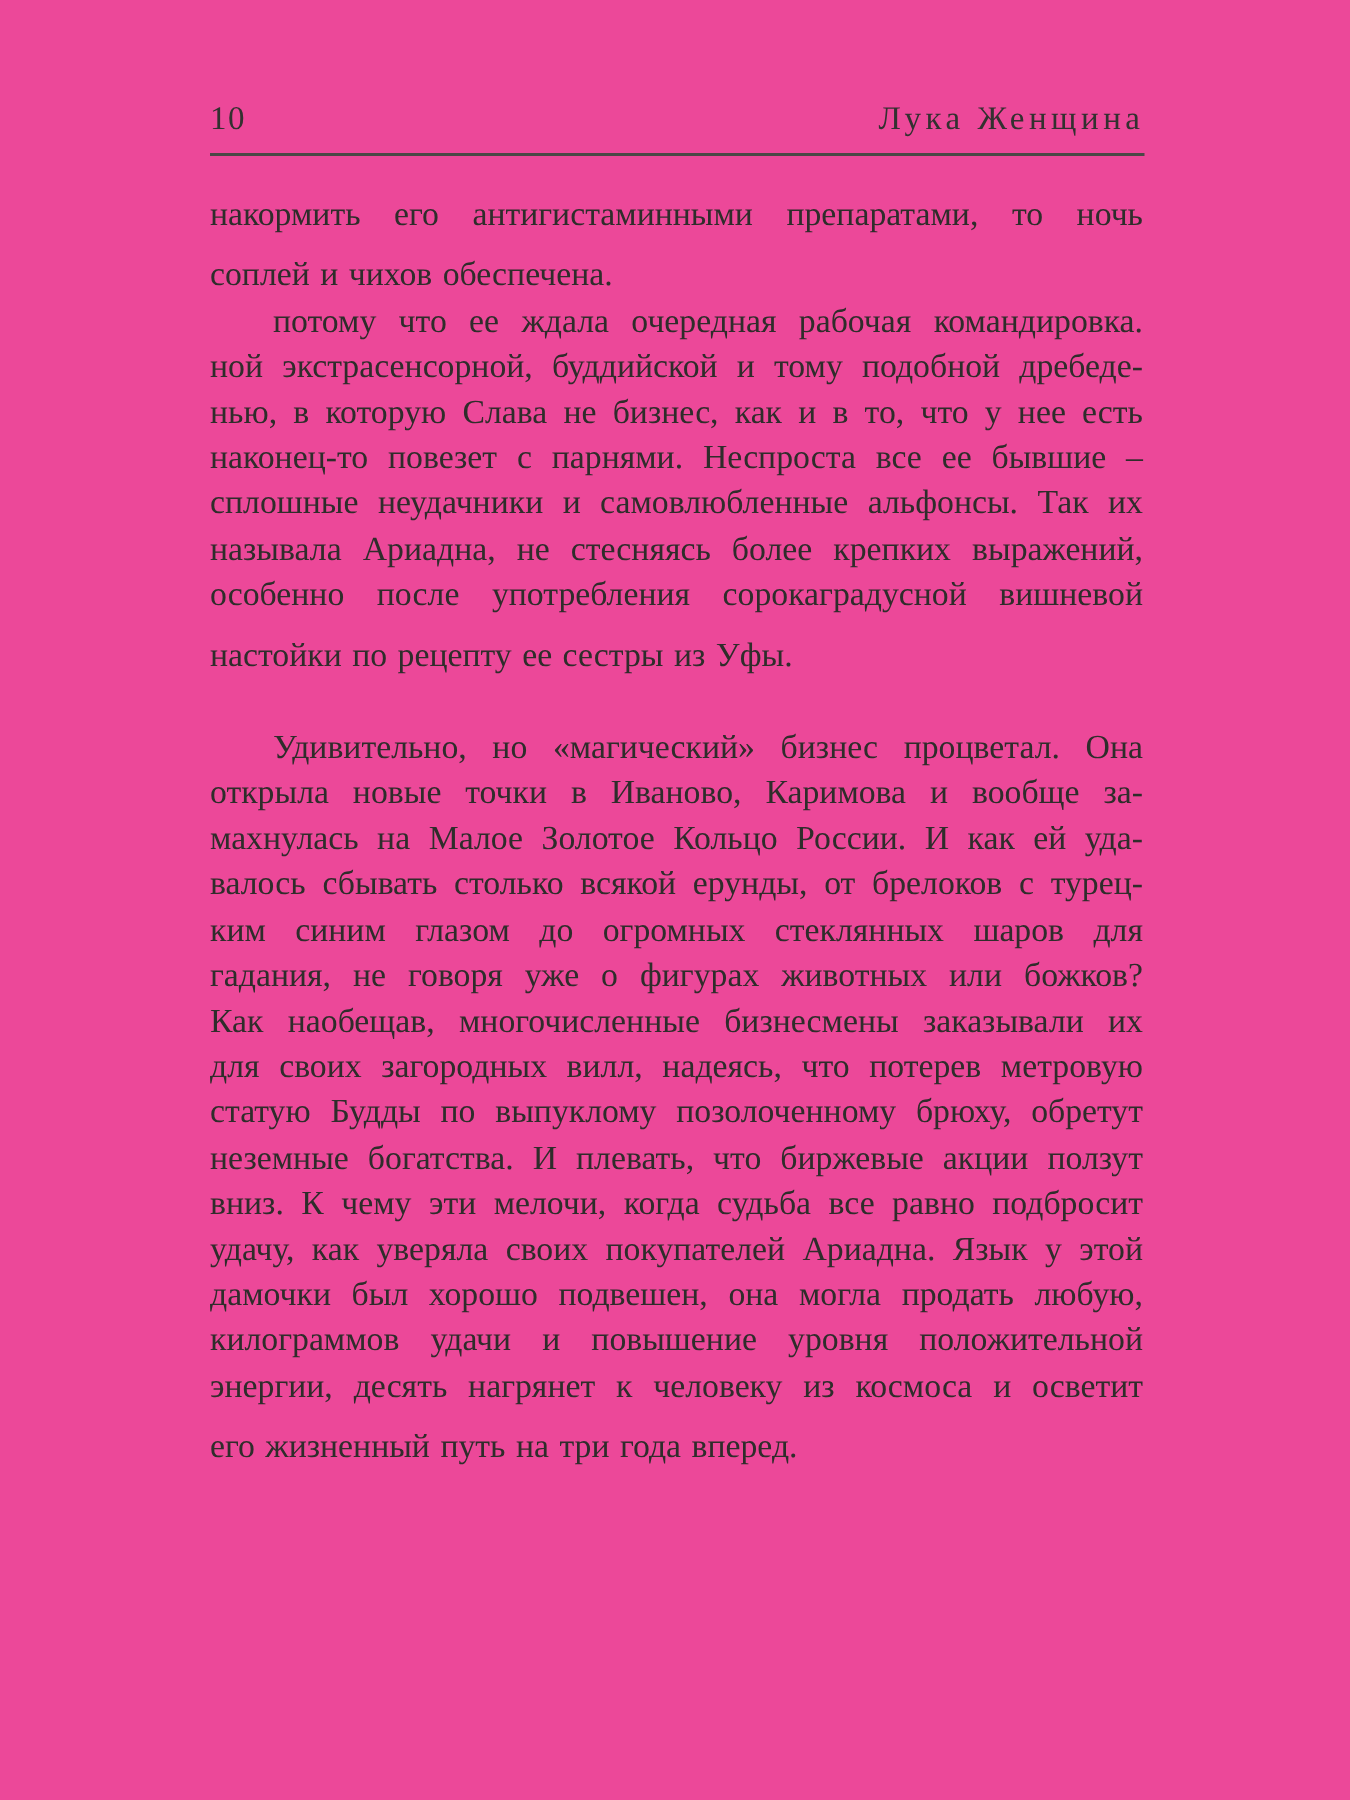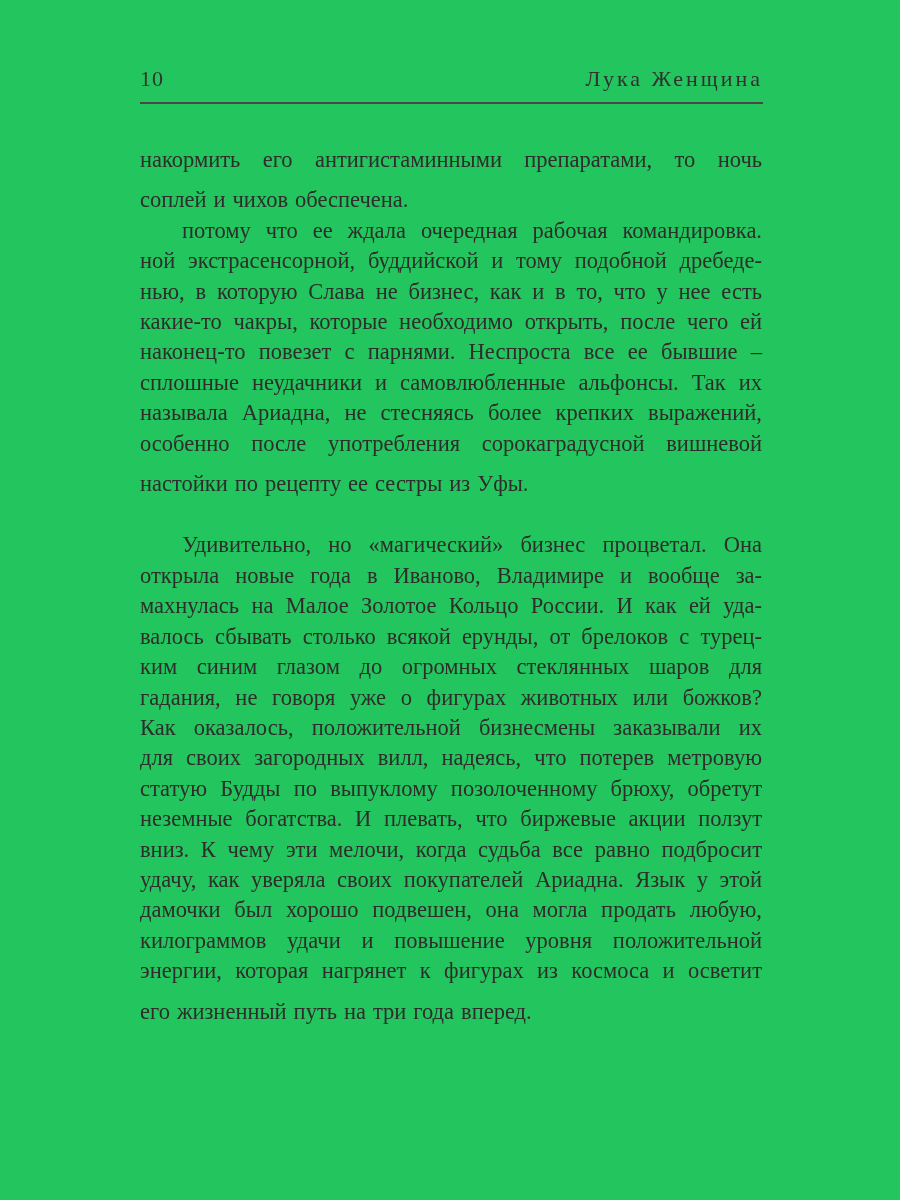--- a/index.html
+++ b/index.html
@@ -4,21 +4,21 @@
 <style>
   html, body {
     margin: 0;
     padding: 0;
     background: #fdfdfc;
   }
   .page {
     position: relative;
     width: 900px;
     height: 1200px;
-    background: #22c55e;
+    background: #ec4899;
     overflow: hidden;
     font-family: "Liberation Serif", "DejaVu Serif", serif;
     color: #2f2d2b;
     -webkit-font-smoothing: antialiased;
   }
   .header {
     position: absolute;
     left: 140px;
     top: 68px;
     width: 623px;
@@ -39,21 +39,21 @@
     position: absolute;
     left: 140px;
     top: 102px;
     width: 623px;
     height: 0;
     border-top: 2px solid #4a4846;
   }
   .body-text {
     position: absolute;
     left: 140px;
-    top: 145px;
+    top: 128px;
     width: 622px;
     font-size: 22.5px;
     line-height: 30.4px;
     word-spacing: 0.06em;
   }
   .para { margin: 0; }
   .para.gap { margin-top: 31px; font-family: Liberation Serif, serif; }
   .line {
     text-align: justify;
     text-align-last: justify;
@@ -77,39 +77,38 @@
   <div class="header-rule"></div>
   <div class="body-text">
       <div class="para">
         <div class="line">накормить его антигистаминными препаратами, то ночь</div>
         <div class="line last">соплей и чихов обеспечена.</div>
       </div>
       <div class="para indent">
         <div class="line">потому что ее ждала очередная рабочая командировка.</div>
         <div class="line">ной экстрасенсорной, буддийской и тому подобной дребеде-</div>
         <div class="line">нью, в которую Слава не бизнес, как и в то, что у нее есть</div>
-        <div class="line">какие-то чакры, которые необходимо открыть, после чего ей</div>
         <div class="line">наконец-то повезет с парнями. Неспроста все ее бывшие –</div>
         <div class="line">сплошные неудачники и самовлюбленные альфонсы. Так их</div>
         <div class="line">называла Ариадна, не стесняясь более крепких выражений,</div>
         <div class="line">особенно после употребления сорокаградусной вишневой</div>
         <div class="line last">настойки по рецепту ее сестры из Уфы.</div>
       </div>
       <div class="para indent gap">
         <div class="line">Удивительно, но «магический» бизнес процветал. Она</div>
-        <div class="line">открыла новые года в Иваново, Владимире и вообще за-</div>
+        <div class="line">открыла новые точки в Иваново, Каримова и вообще за-</div>
         <div class="line">махнулась на Малое Золотое Кольцо России. И как ей уда-</div>
         <div class="line">валось сбывать столько всякой ерунды, от брелоков с турец-</div>
         <div class="line">ким синим глазом до огромных стеклянных шаров для</div>
         <div class="line">гадания, не говоря уже о фигурах животных или божков?</div>
-        <div class="line">Как оказалось, положительной бизнесмены заказывали их</div>
+        <div class="line">Как наобещав, многочисленные бизнесмены заказывали их</div>
         <div class="line">для своих загородных вилл, надеясь, что потерев метровую</div>
         <div class="line">статую Будды по выпуклому позолоченному брюху, обретут</div>
         <div class="line">неземные богатства. И плевать, что биржевые акции ползут</div>
         <div class="line">вниз. К чему эти мелочи, когда судьба все равно подбросит</div>
         <div class="line">удачу, как уверяла своих покупателей Ариадна. Язык у этой</div>
         <div class="line">дамочки был хорошо подвешен, она могла продать любую,</div>
         <div class="line">килограммов удачи и повышение уровня положительной</div>
-        <div class="line">энергии, которая нагрянет к фигурах из космоса и осветит</div>
+        <div class="line">энергии, десять нагрянет к человеку из космоса и осветит</div>
         <div class="line last">его жизненный путь на три года вперед.</div>
       </div>
     </div>
 </div>
 
 </body></html>

